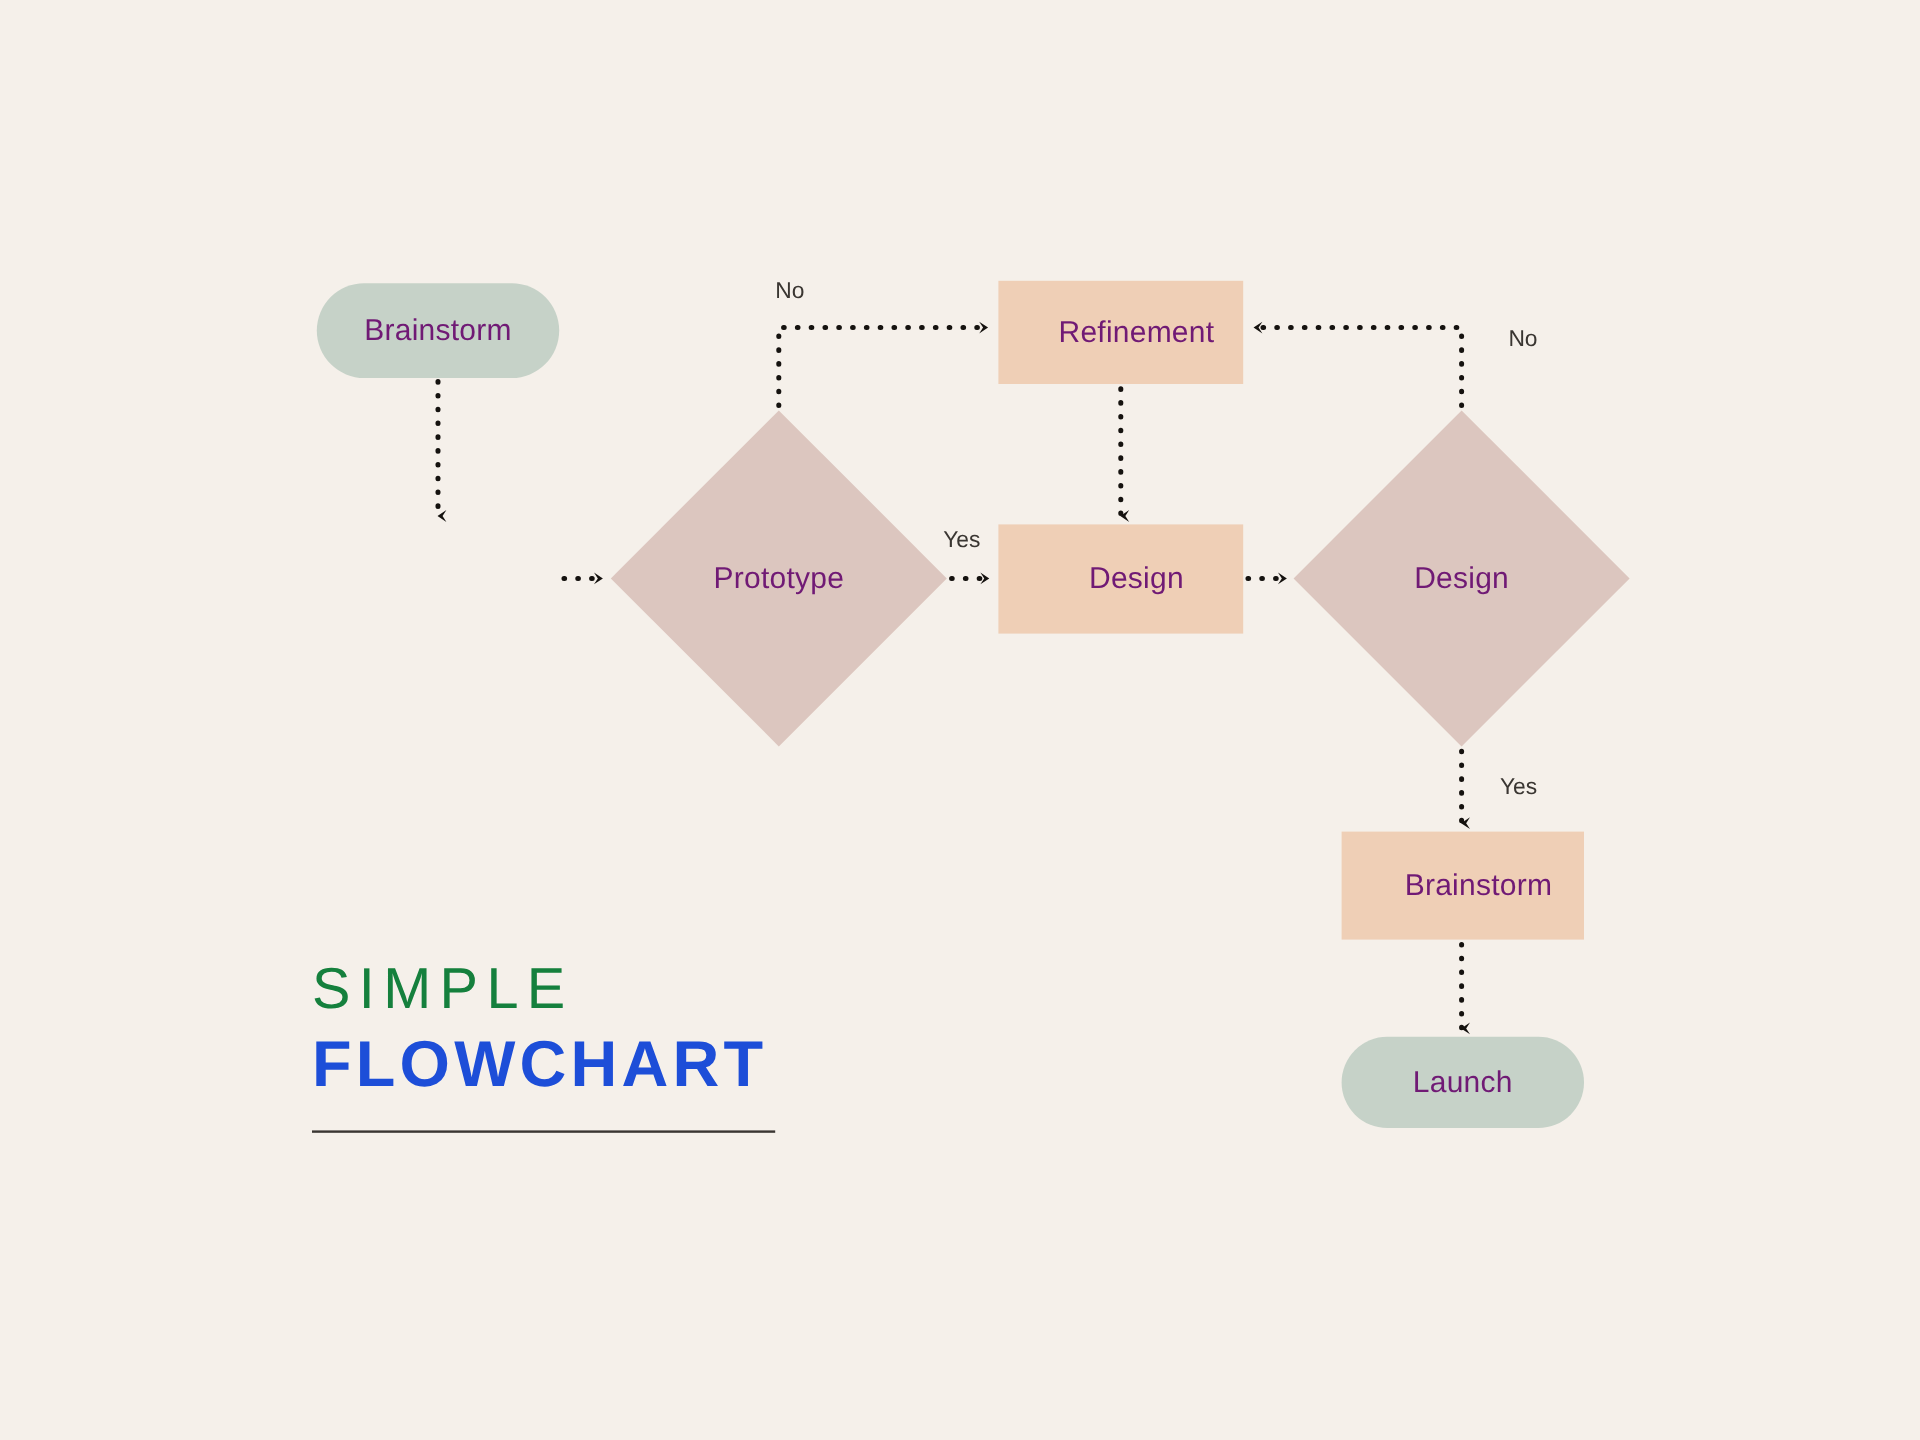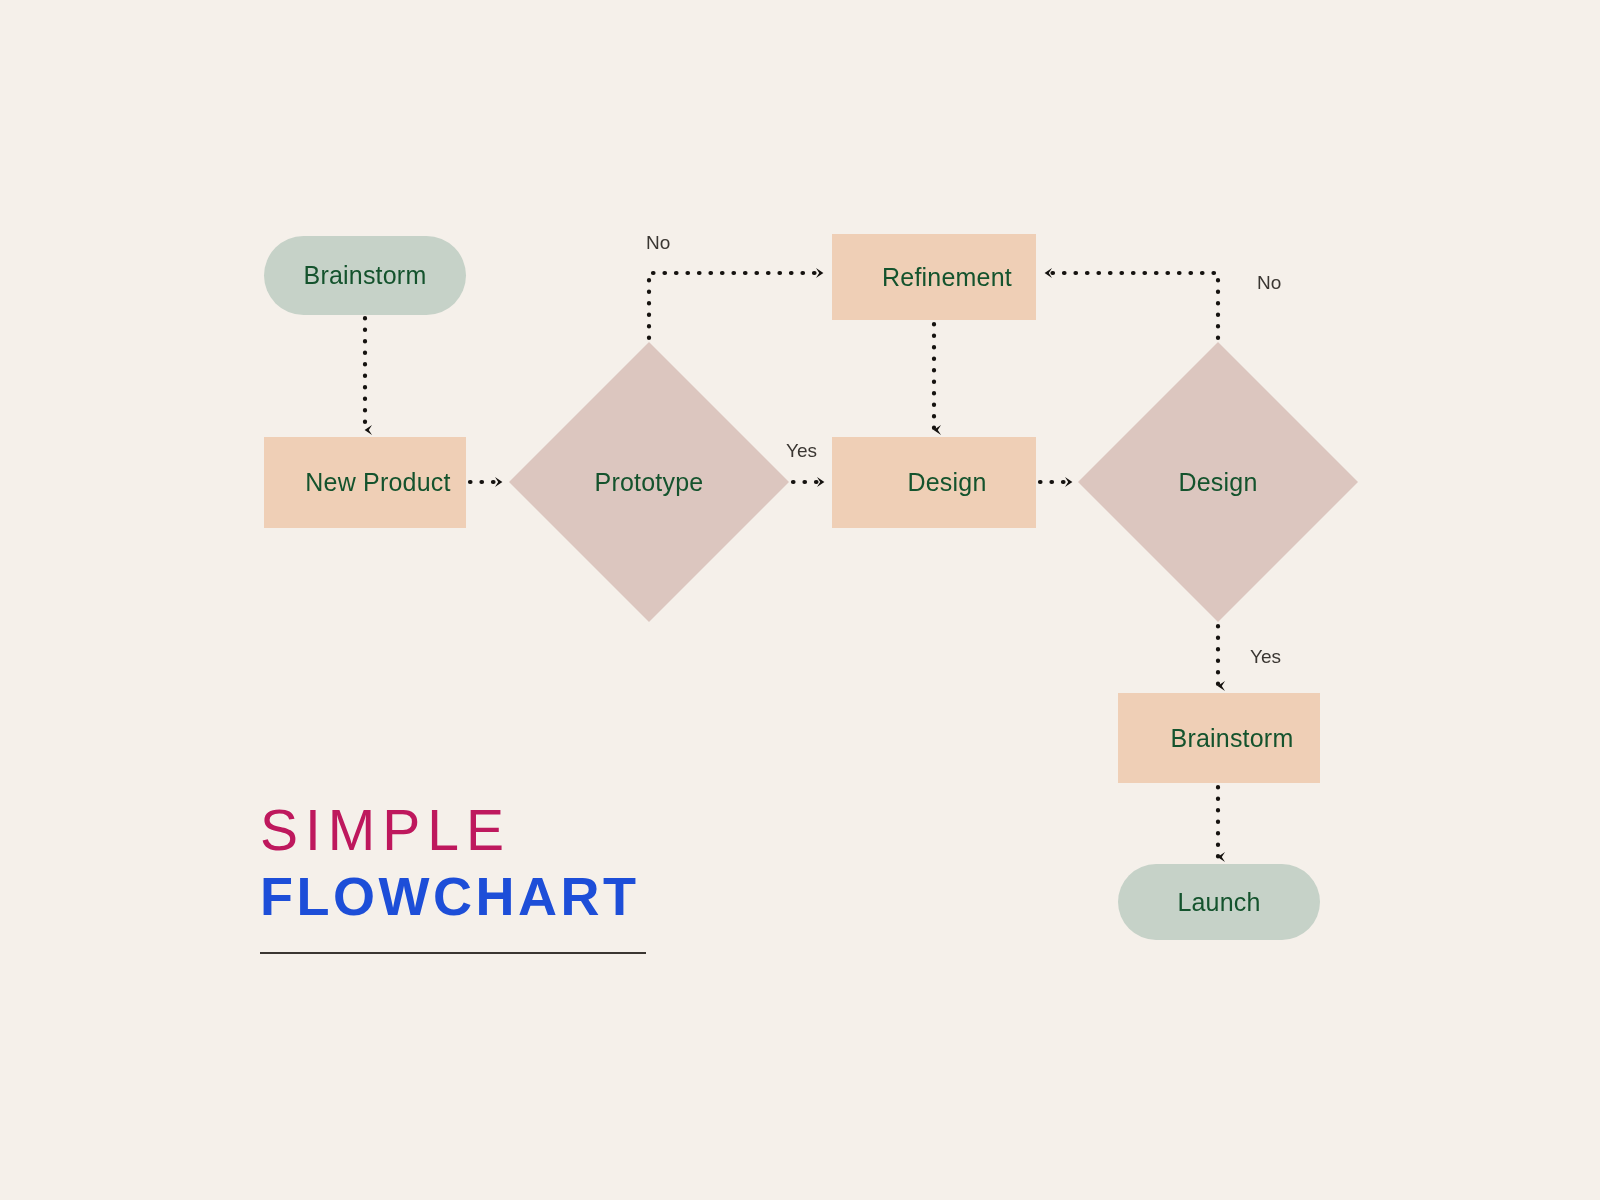--- a/index.html
+++ b/index.html
@@ -30,21 +30,21 @@
     pointer-events: none;
   }
 
   
   .node {
     position: absolute;
     display: flex;
     align-items: center;
     justify-content: center;
     box-sizing: border-box;
-    color: #14532d;
+    color: #701a75;
     font-size: 25px;
     font-weight: 400;
     letter-spacing: 0.2px;
     line-height: 1;
     z-index: 2;
   }
   .node-label {
     display: block;
     text-align: center;
     white-space: nowrap;
@@ -83,24 +83,24 @@
   }
 
   
   #title-block {
     position: absolute;
     left: 234px;
     top: 800px;
     z-index: 4;
   }
   #title-line-1 {
-    font-size: 57px;
+    font-size: 48px;
     font-weight: 300;
     letter-spacing: 7px;
-    color: #be185d;
+    color: #15803d;
     line-height: 1.06;
   }
   #title-line-2 {
     font-size: 54px;
     font-weight: 700;
     letter-spacing: 3.5px;
     color: #1d4ed8;
     line-height: 1.12;
     margin-top: 6px;
   }
@@ -156,23 +156,20 @@
   <span class="edge-label" style="left:1231px; top:273px;">No</span>
 
   <span class="edge-label" style="left:760px; top:441px;">Yes</span>
 
   <span class="edge-label" style="left:1224px; top:647px;">Yes</span>
 
   <div class="node terminator" style="left:238px; top:236px; width:202px; height:79px; background:#c6d2c8;">
     <span class="node-label">Brainstorm</span>
   </div>
 
-  <div class="node process" style="left:238px; top:437px; width:202px; height:91px; background:#efcfb6;">
-    <span class="node-label">New Product</span>
-  </div>
 
   <div class="node decision" style="left:483px; top:342px; width:280px; height:280px;">
     <span class="diamond-shape" style="background:#dcc6bf;"></span>
     <span class="node-label">Prototype</span>
   </div>
 
   <div class="node process" style="left:806px; top:234px; width:204px; height:86px; background:#efcfb6;">
     <span class="node-label">Refinement</span>
   </div>
 

